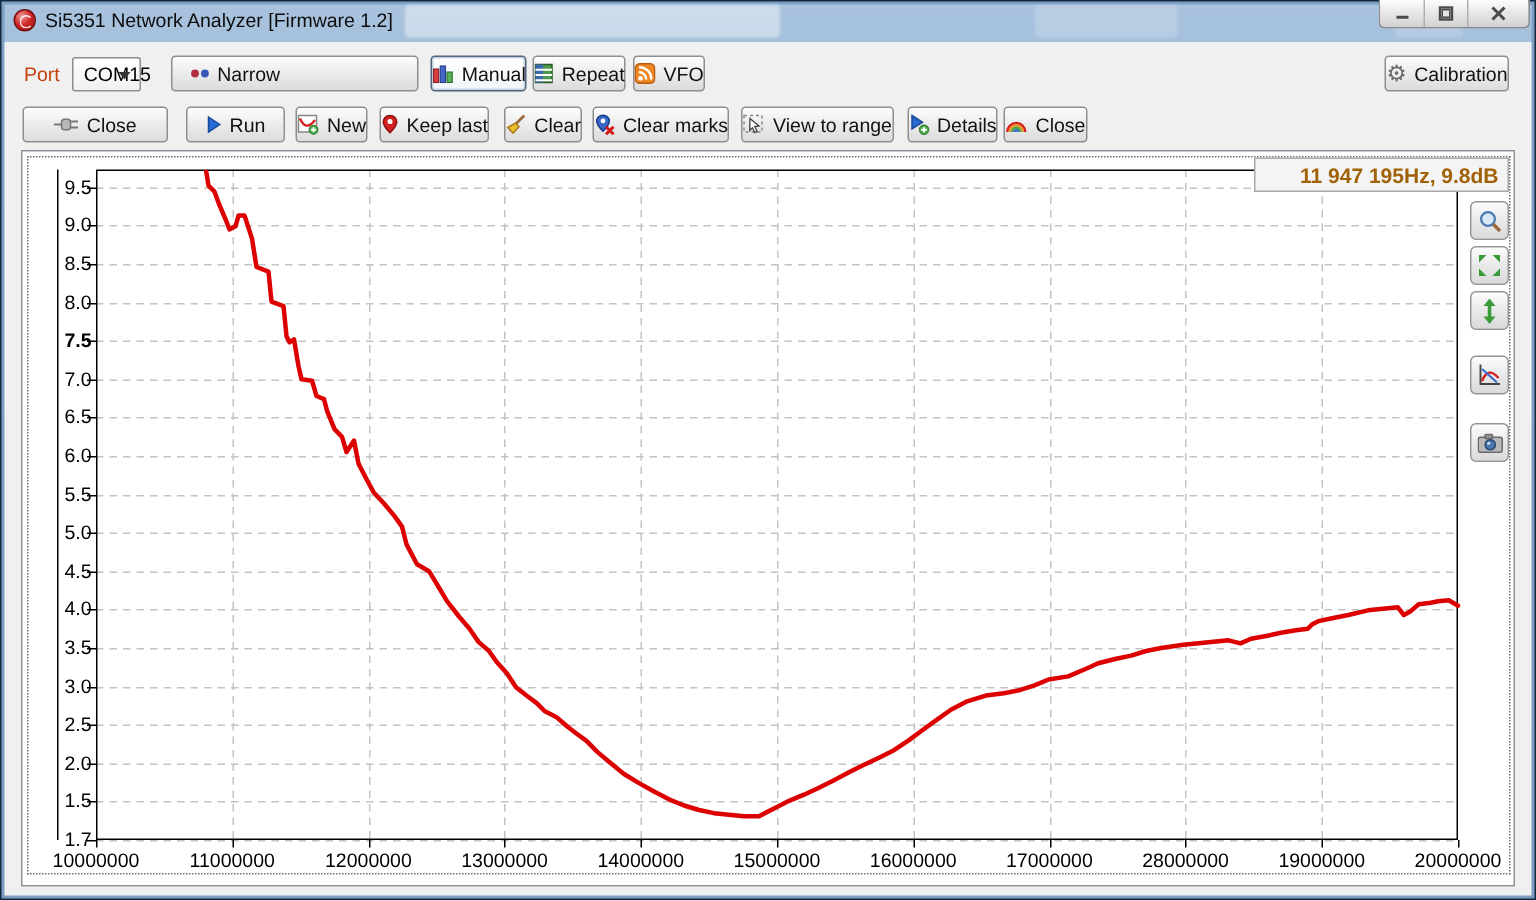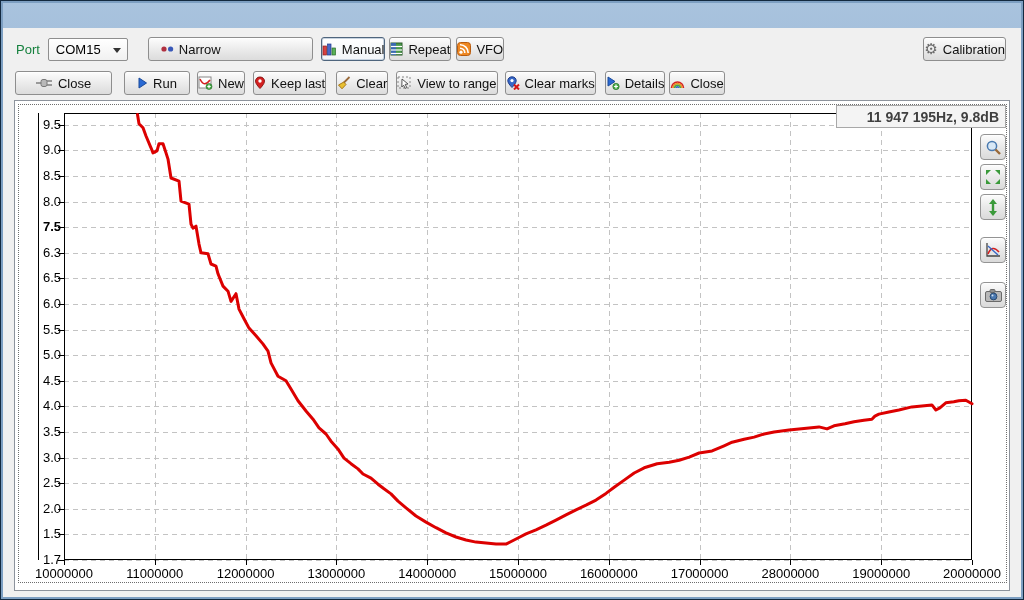--- a/index.html
+++ b/index.html
@@ -22,56 +22,81 @@
               background:linear-gradient(#fdfdfd,#e8e8e8 45%,#d2d2d2); border:1px solid #8a8a8a; border-top:none;
               border-radius:0 0 4px 4px; overflow:hidden; }
   .cap-btn { width:29px; height:18px; display:flex; align-items:center; justify-content:center; border-left:1px solid #b0b0b0; }
   .cap-btn:first-child { border-left:none; }
   .cap-btn.close { width:41px; }
   
   .client { position:absolute; top:28px; left:3px; right:3px; bottom:3px; background:#f0f0f0; }
   .toolbar-row { position:absolute; left:0; right:0; display:flex; align-items:center; }
   .row1 { top:8px; height:26px; padding:0 15px 0 13px; }
   .row2 { top:42px; height:26px; padding:0 19px 0 12px; }
-  .tb-label { font-size:13px; color:#15803d; }
+  .tb-label { font-size:13px; color:#c2410c; }
   .btn { display:inline-flex; align-items:center; justify-content:center; gap:5px; height:24px; padding:0 0;
          font-size:13px; color:#111; border:1px solid #8e8e8e; border-radius:3px;
          background:linear-gradient(180deg,#fdfdfd 0%,#ececec 48%,#dcdcdc 100%);
          box-shadow:inset 0 1px 0 rgba(255,255,255,.8); white-space:nowrap; }
   .btn.checked { border:1px solid #4f657d; background:linear-gradient(180deg,#ffffff,#f2f5f8);
          box-shadow:inset 0 0 0 1px #c7d3e0; }
   .btn.wide { width:165px; justify-content:flex-start; padding-left:12px; }
-  .combo { display:inline-flex; align-items:center; height:23px; width:80px; border:1px solid #8e8e8e; border-radius:2px;
+  .combo { display:inline-flex; align-items:center; height:23px; width:46px; border:1px solid #8e8e8e; border-radius:2px;
          background:linear-gradient(#ffffff,#f1f1f1); font-size:13px; padding-left:7px; position:relative; }
   .combo .arrow { position:absolute; right:6px; top:9px; width:0; height:0; border-left:4px solid transparent;
          border-right:4px solid transparent; border-top:5px solid #333; }
   .ml8{margin-left:8px}.ml20{margin-left:20px}.ml7{margin-left:7px}.ml4{margin-left:4px}.ml5{margin-left:5px}
   .ml12{margin-left:12px}.ml10{margin-left:10px}.ml9{margin-left:9px}
   .mla{margin-left:auto}
   .icon { display:inline-block; line-height:0; }
   .gear-glyph { font-size:15px; line-height:15px; color:#6a6a6a; font-family:"DejaVu Sans", sans-serif; }
   
   .chart-panel { position:absolute; left:11px; top:72px; width:996px; height:491px; background:#ffffff;
          border:1px solid #8d939c; }
   .focus-rect { position:absolute; left:3px; top:3px; width:989px; height:479px; border:1px dotted #6e6e6e; pointer-events:none; }
   .plot-svg { position:absolute; left:0; top:0; }
   .ylab { position:absolute; width:30px; text-align:right; font-size:13px; color:#000; }
   .xlab { position:absolute; width:80px; text-align:center; font-size:13px; color:#000; }
   .readout { position:absolute; left:821px; top:4px; width:170px; height:23px; background:#f4f4f4;
-         border:1px solid #a8a8a8; font-size:14px; font-weight:bold; color:#404040;
+         border:1px solid #a8a8a8; font-size:14px; font-weight:bold; color:#a16207;
          display:flex; align-items:center; justify-content:flex-end; padding-right:6px; }
   .side-btn { position:absolute; left:965px; width:26px; height:26px; border:1px solid #949494; border-radius:4px;
          background:linear-gradient(180deg,#fcfcfc,#e9e9e9 50%,#dadada); display:flex; align-items:center; justify-content:center;
          box-shadow:inset 0 1px 0 rgba(255,255,255,.8); }
 </style>
 </head>
 <body>
 
 <div class="window">
 
+  <div class="titlebar">
+    <div class="reflect r1"></div>
+    <div class="reflect r2"></div>
+    <div class="reflect r3"></div>
+    <div class="app-icon"></div>
+    <div class="title-text">Si5351 Network Analyzer [Firmware 1.2]</div>
+    <div class="caption-buttons">
+      <div class="cap-btn">
+        <svg width="12" height="12">
+            <line x1="2" y1="8.5" x2="10" y2="8.5" stroke="#4a4a4a" stroke-width="2"></line>
+          </svg>
+      </div>
+      <div class="cap-btn">
+        <svg width="12" height="12">
+            <rect x="2" y="2" width="8" height="8" fill="none" stroke="#4a4a4a" stroke-width="1.6"></rect>
+            <rect x="3.5" y="3.5" width="5" height="5" fill="none" stroke="#4a4a4a" stroke-width="1"></rect>
+          </svg>
+      </div>
+      <div class="cap-btn close">
+        <svg width="12" height="12">
+            <path d="M2,2 L10,10 M10,2 L2,10" stroke="#4a4a4a" stroke-width="2"></path>
+          </svg>
+      </div>
+    </div>
+  </div>
 
   <div class="client">
 
     <div class="toolbar-row row1">
       <span class="tb-label">Port</span>
       <div class="combo ml8">
         <span>COM15</span>
         <span class="arrow"></span>
       </div>
       <button class="btn wide ml20">
@@ -164,38 +189,38 @@
       </button>
       <button class="btn ml10">
         <span class="icon">
           <svg width="14" height="14">
               <line x1="12.5" y1="1" x2="6.5" y2="7" stroke="#9a6a3a" stroke-width="1.8"></line>
               <path d="M6.8,6 L9,8.5 L5,12.8 L1.5,9 Z" fill="#e8c030" stroke="#a87818"></path>
             </svg>
         </span>
         <span>Clear</span>
       </button>
-      <button class="btn ml8">
-        <span class="icon">
-          <svg width="15" height="14">
-              <rect x="1" y="1" width="12" height="11" fill="none" stroke="#888" stroke-dasharray="2 2"></rect>
-              <path d="M5,3 L11,8 L8.2,8.4 L9.8,11.6 L8.2,12.4 L6.6,9.2 L4.8,11 Z" fill="#fff" stroke="#444" stroke-width=".9"></path>
-            </svg>
-        </span>
-        <span>View to range</span>
-      </button>
       <button class="btn ml7">
         <span class="icon">
           <svg width="14" height="14">
               <path d="M6,0.8 C8.6,0.8 10.2,2.7 10.2,4.8 C10.2,7.3 6,11.5 6,11.5 C6,11.5 1.8,7.3 1.8,4.8 C1.8,2.7 3.4,0.8 6,0.8 Z" fill="#3868c8" stroke="#1a3a8a"></path>
               <circle cx="6" cy="4.6" r="1.6" fill="#fff"></circle>
               <path d="M8,8.5 L13,13.5 M13,8.5 L8,13.5" stroke="#d41818" stroke-width="2"></path>
             </svg>
         </span>
         <span>Clear marks</span>
+      </button>
+      <button class="btn ml8">
+        <span class="icon">
+          <svg width="15" height="14">
+              <rect x="1" y="1" width="12" height="11" fill="none" stroke="#888" stroke-dasharray="2 2"></rect>
+              <path d="M5,3 L11,8 L8.2,8.4 L9.8,11.6 L8.2,12.4 L6.6,9.2 L4.8,11 Z" fill="#fff" stroke="#444" stroke-width=".9"></path>
+            </svg>
+        </span>
+        <span>View to range</span>
       </button>
       <button class="btn ml9">
         <span class="icon">
           <svg width="14" height="14">
               <path d="M2,1 L9,5.5 L2,10 Z" fill="#2a6ad4" stroke="#1a4a9a"></path>
               <circle cx="10" cy="10.5" r="3.2" fill="#44aa44" stroke="#2a6a2a" stroke-width=".6"></circle>
               <path d="M10,8.6 L10,12.4 M8.1,10.5 L11.9,10.5" stroke="#fff" stroke-width="1.2"></path>
             </svg>
         </span>
         <span>Details</span>
@@ -280,21 +305,21 @@
             <line x1="957.5" y1="459" x2="957.5" y2="464"></line>
           </g>
           <polyline points="122.5,13.5 124.0,22.8 128.0,26.8 131.0,35.0 136.0,46.8 138.0,51.9 142.0,49.9 144.0,42.7 148.0,42.7 151.0,51.9 153.0,58.1 156.0,77.0 164.0,80.1 166.0,100.1 174.0,103.1 176.0,123.1 178.0,127.2 181.0,125.2 184.0,143.1 186.0,151.8 193.0,152.8 196.0,163.0 201.0,165.1 203.0,172.8 208.0,185.1 213.0,190.2 216.0,200.4 221.0,192.7 224.0,208.1 229.0,217.8 234.0,227.1 241.0,234.7 247.9,242.9 253.0,250.1 256.0,261.9 263.0,275.2 271.0,279.8 276.0,288.0 283.0,299.8 291.0,310.0 298.0,318.2 304.0,326.9 311.0,333.0 316.0,340.2 322.9,347.9 329.0,357.1 336.0,362.7 343.0,367.9 348.0,373.0 356.0,377.1 363.0,383.2 369.0,387.8 376.0,392.9 383.0,400.1 391.0,406.8 401.0,415.0 411.0,421.1 421.0,426.7 431.0,431.9 441.0,436.0 451.0,439.0 461.0,441.1 471.0,442.1 481.0,443.1 491.0,443.1 503.0,437.0 511.0,432.9 521.0,428.8 531.0,424.2 541.0,419.1 551.0,413.9 561.0,408.8 571.0,404.2 581.0,399.1 591.0,392.4 599.2,386.3 609.2,379.1 619.2,372.0 629.2,366.8 642.2,362.7 654.2,361.2 664.2,359.2 674.2,356.1 684.1,352.0 697.1,349.9 709.1,344.8 717.1,341.2 729.1,338.2 739.1,336.1 749.1,333.0 759.1,331.0 774.0,328.9 784.0,327.9 794.0,326.9 804.0,325.9 812.0,327.9 819.0,324.8 830.0,322.8 839.0,320.8 848.9,319.2 856.9,318.2 859.9,315.1 863.9,313.1 873.9,311.0 883.9,309.0 896.9,305.9 906.9,304.9 916.9,303.9 920.9,309.0 924.9,306.9 930.8,301.8 938.8,300.8 943.8,299.8 950.8,299.2 957.0,302.8" fill="none" stroke="#dc0000" stroke-width="3" stroke-linejoin="round" stroke-linecap="round"></polyline>
         </svg>
       <div id="labels">
           <div class="ylab" style="left: 16px; top: 15.7766px;">9.5</div>
           <div class="ylab" style="left: 16px; top: 41.378px;">9.0</div>
           <div class="ylab" style="left: 16px; top: 66.9794px;">8.5</div>
           <div class="ylab" style="left: 16px; top: 92.5808px; text-align: right;">8.0</div>
           <div class="ylab" style="left: 16px; top: 118.182px; font-weight: bold;">7.5</div>
-          <div class="ylab" style="left: 16px; top: 143.784px;">6.3</div>
+          <div class="ylab" style="left: 16px; top: 143.784px;">7.0</div>
           <div class="ylab" style="left: 16px; top: 169.385px;">6.5</div>
           <div class="ylab" style="left: 16px; top: 194.986px;">6.0</div>
           <div class="ylab" style="left: 16px; top: 220.588px;">5.5</div>
           <div class="ylab" style="left: 16px; top: 246.189px;">5.0</div>
           <div class="ylab" style="left: 16px; top: 271.79px;">4.5</div>
           <div class="ylab" style="left: 16px; top: 297.392px;">4.0</div>
           <div class="ylab" style="left: 16px; top: 322.993px;">3.5</div>
           <div class="ylab" style="left: 16px; top: 348.595px;">3.0</div>
           <div class="ylab" style="left: 16px; top: 374.196px;">2.5</div>
           <div class="ylab" style="left: 16px; top: 399.797px;">2.0</div>

